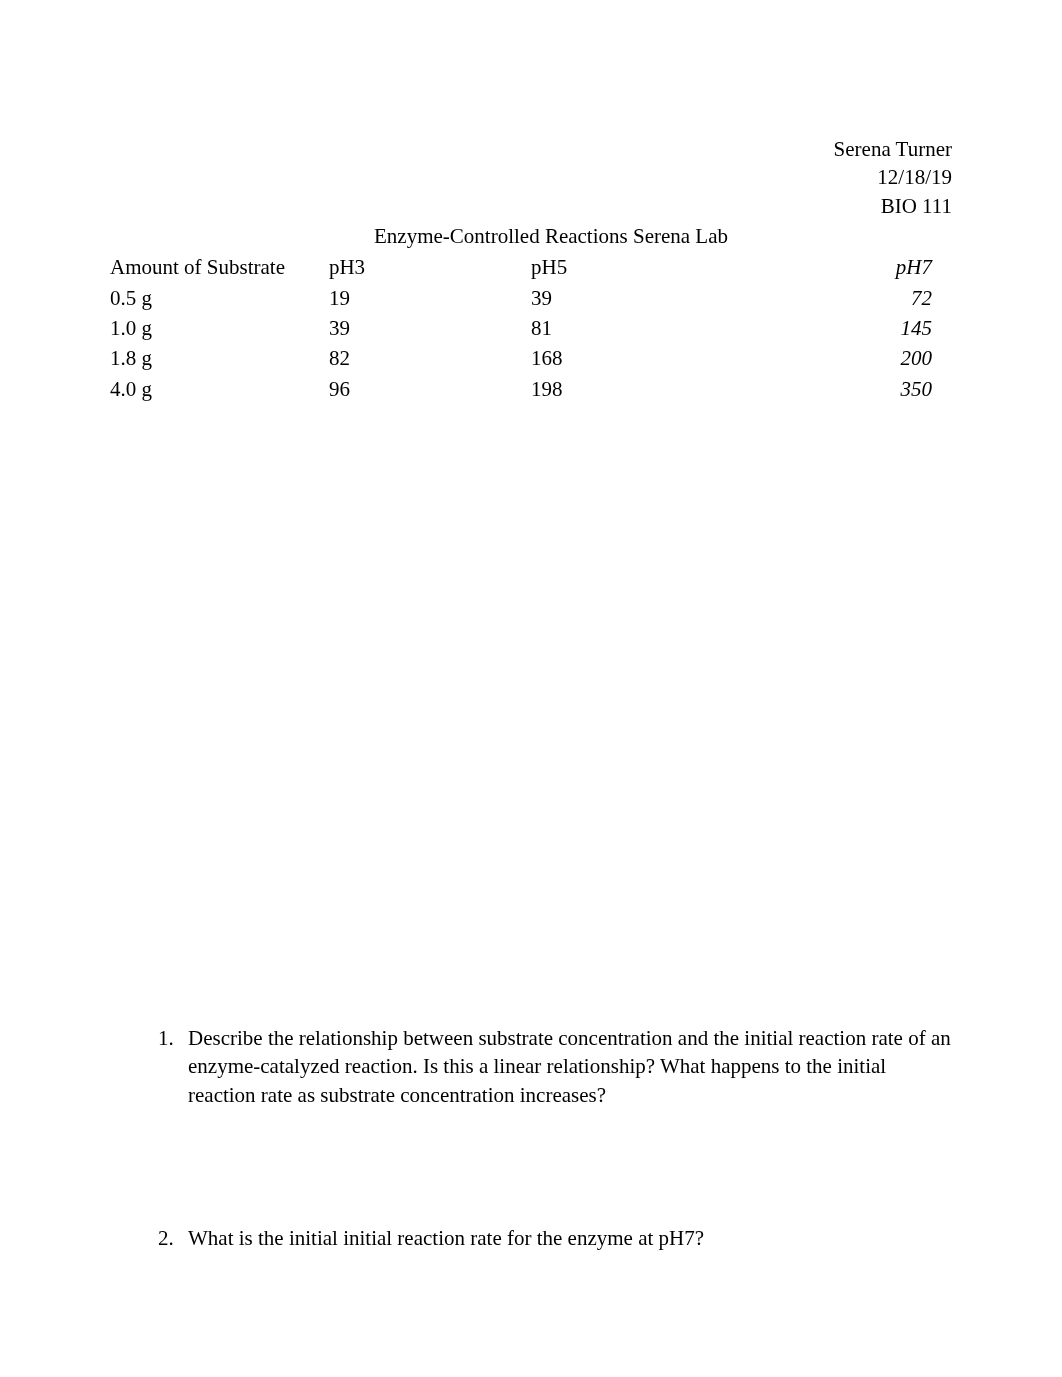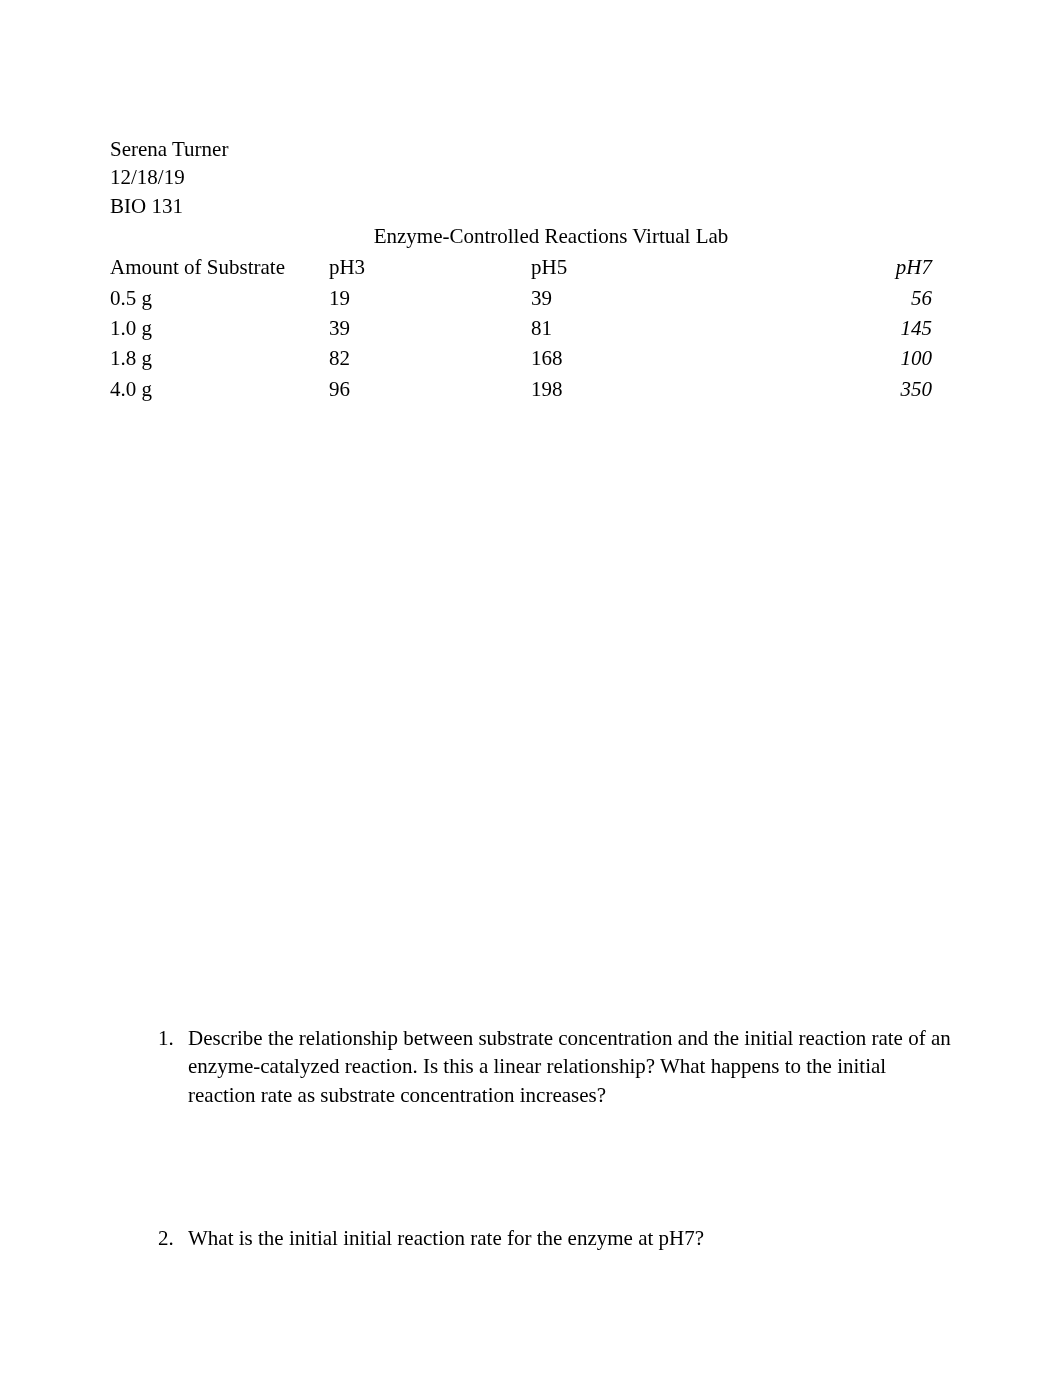--- a/index.html
+++ b/index.html
@@ -15,20 +15,21 @@
       font-size: 21px;
       color: #000000;
       padding: 135px 110px 0 110px;
       line-height: 1.35;
     }
     .header-block {
       margin-bottom: 2px;
     }
     .header-line {
       display: block;
+      text-align: right;
     }
     .doc-title {
       text-align: center;
       margin-top: 2px;
       margin-bottom: 2px;
       padding-left: 40px;
     }
     .data-table {
       width: 100%;
       border-collapse: collapse;
@@ -73,50 +74,50 @@
     .question-text {
       flex: 1;
     }
   </style>
 </head>
 <body>
 
 <div class="header-block">
   <span class="header-line">Serena Turner</span>
   <span class="header-line">12/18/19</span>
-  <span class="header-line">BIO 131</span>
+  <span class="header-line">BIO 111</span>
 </div>
 
-<div class="doc-title">Enzyme-Controlled Reactions Virtual Lab</div>
+<div class="doc-title">Enzyme-Controlled Reactions Serena Lab</div>
 
 <table class="data-table">
   <tbody>
       <tr>
     <td class="header-cell-left">Amount of Substrate</td>
     <td>pH3</td>
     <td>pH5</td>
     <td>pH7</td>
   </tr>
   <tr>
     <td>0.5 g</td>
     <td>19</td>
     <td>39</td>
-    <td>56</td>
+    <td>72</td>
   </tr>
   <tr>
     <td>1.0 g</td>
     <td>39</td>
     <td>81</td>
     <td>145</td>
   </tr>
   <tr>
     <td>1.8 g</td>
     <td>82</td>
     <td>168</td>
-    <td>100</td>
+    <td>200</td>
   </tr>
   <tr>
     <td>4.0 g</td>
     <td>96</td>
     <td>198</td>
     <td>350</td>
   </tr>
 </tbody>
   </table>
 

